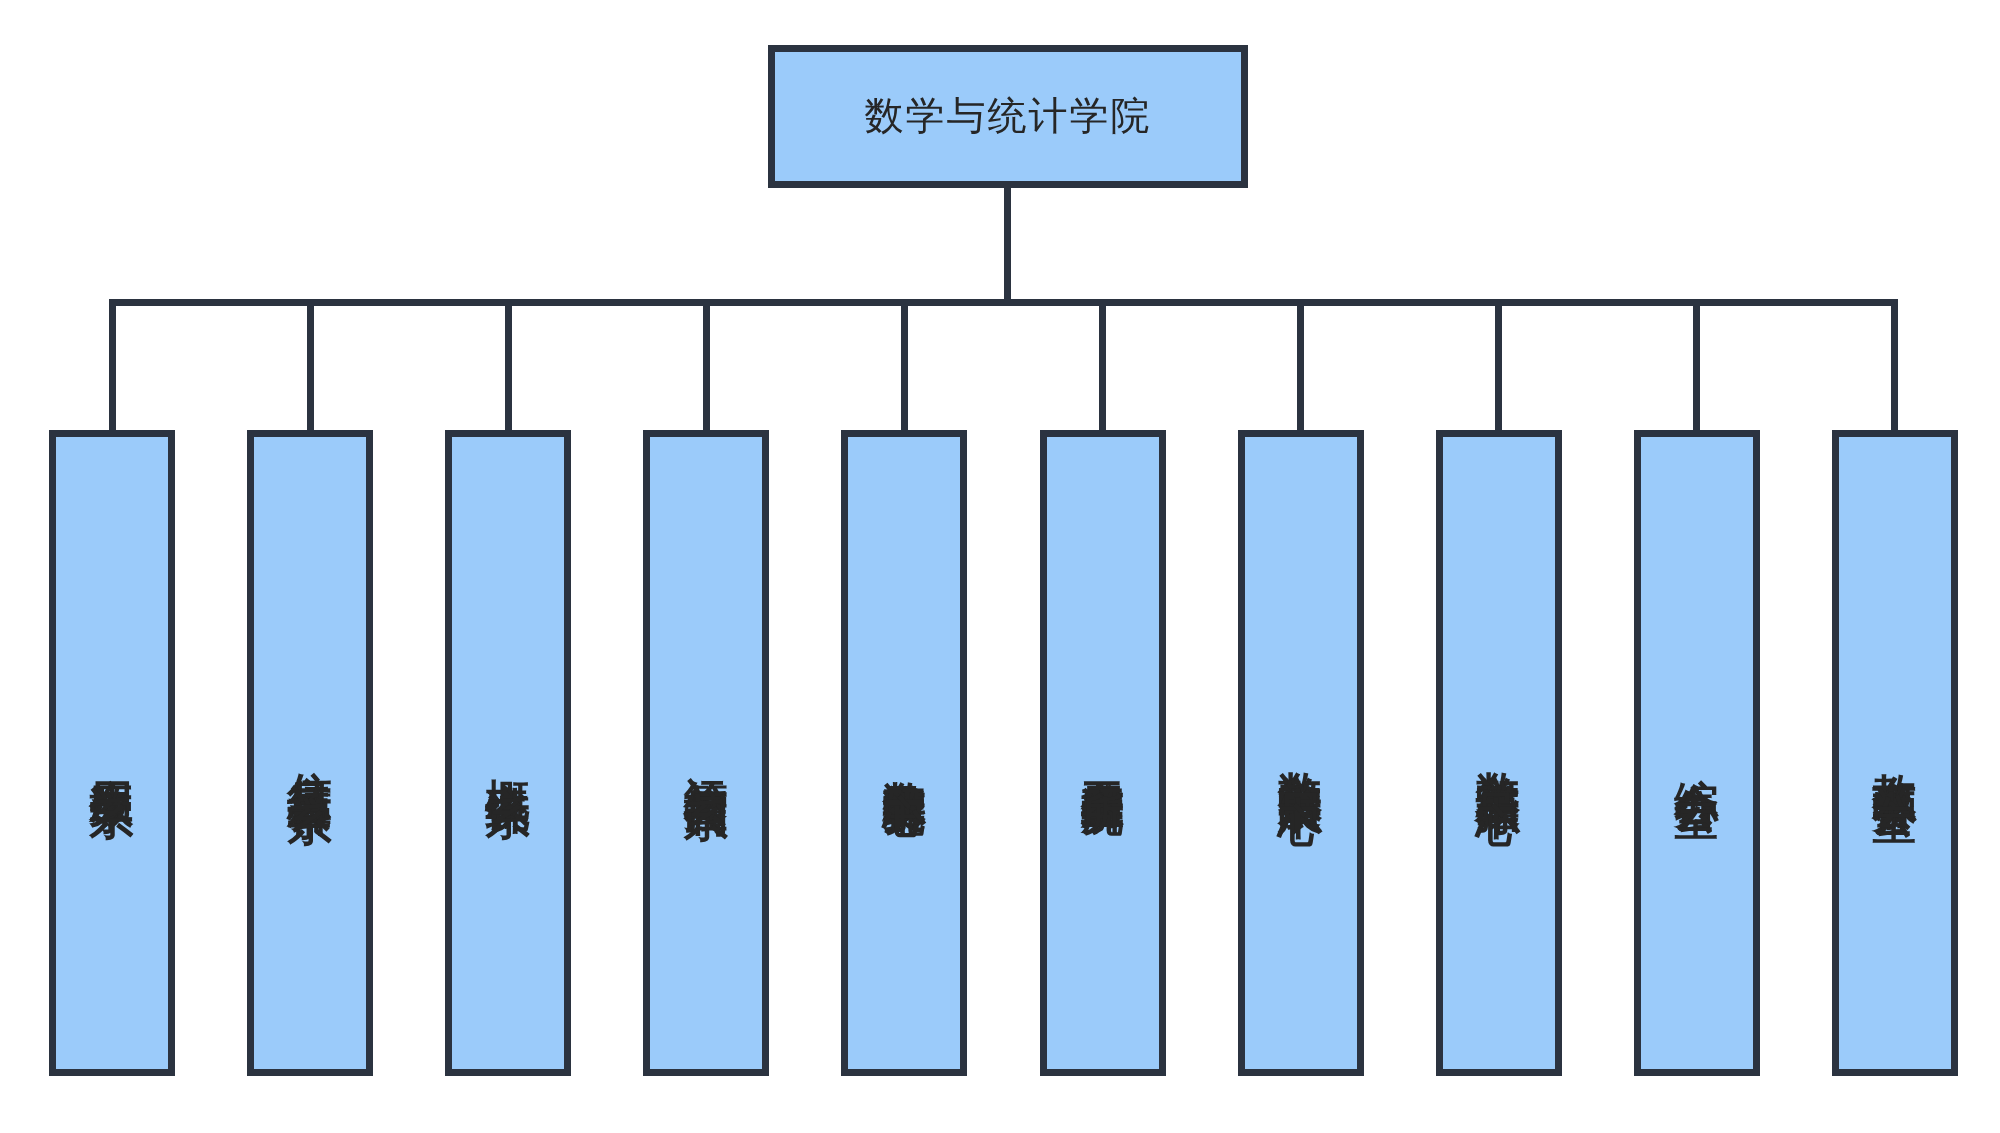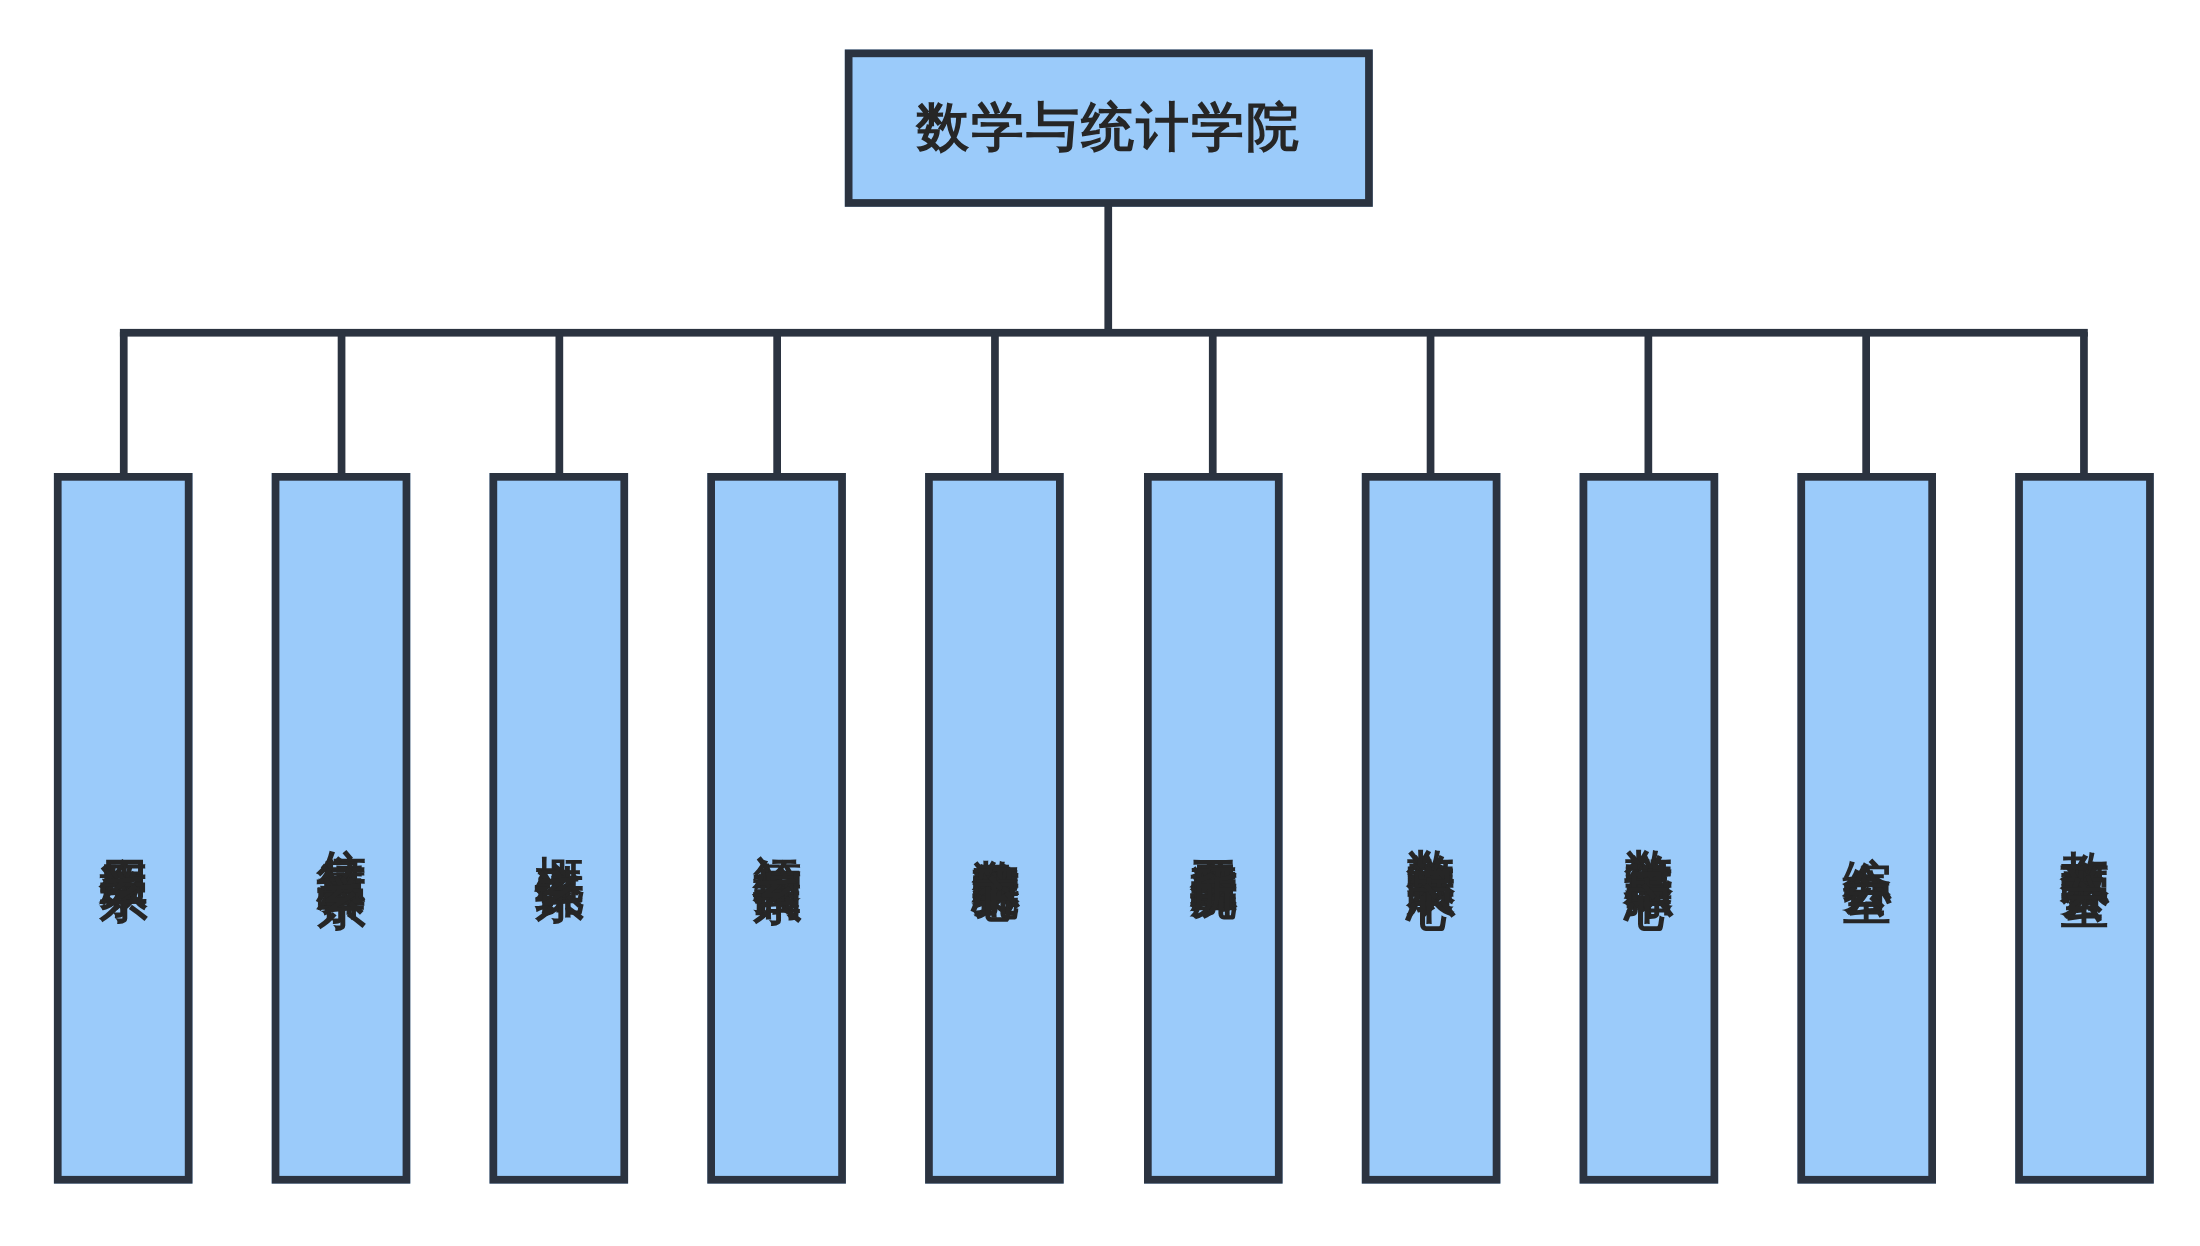--- a/index.html
+++ b/index.html
@@ -29,22 +29,22 @@
     width: 480px;
     height: 143px;
     box-sizing: border-box;
     background: #9BCBFA;
     border: 7px solid #2B3340;
     display: flex;
     align-items: center;
     justify-content: center;
   }
   .root-label {
-    font-size: 48px;
-    font-weight: bold;
+    font-size: 39px;
+    font-weight: normal;
     color: #262626;
     letter-spacing: 2px;
     line-height: 1.1;
     white-space: nowrap;
   }
 
   
   .connector {
     position: absolute;
     background: #2B3340;

